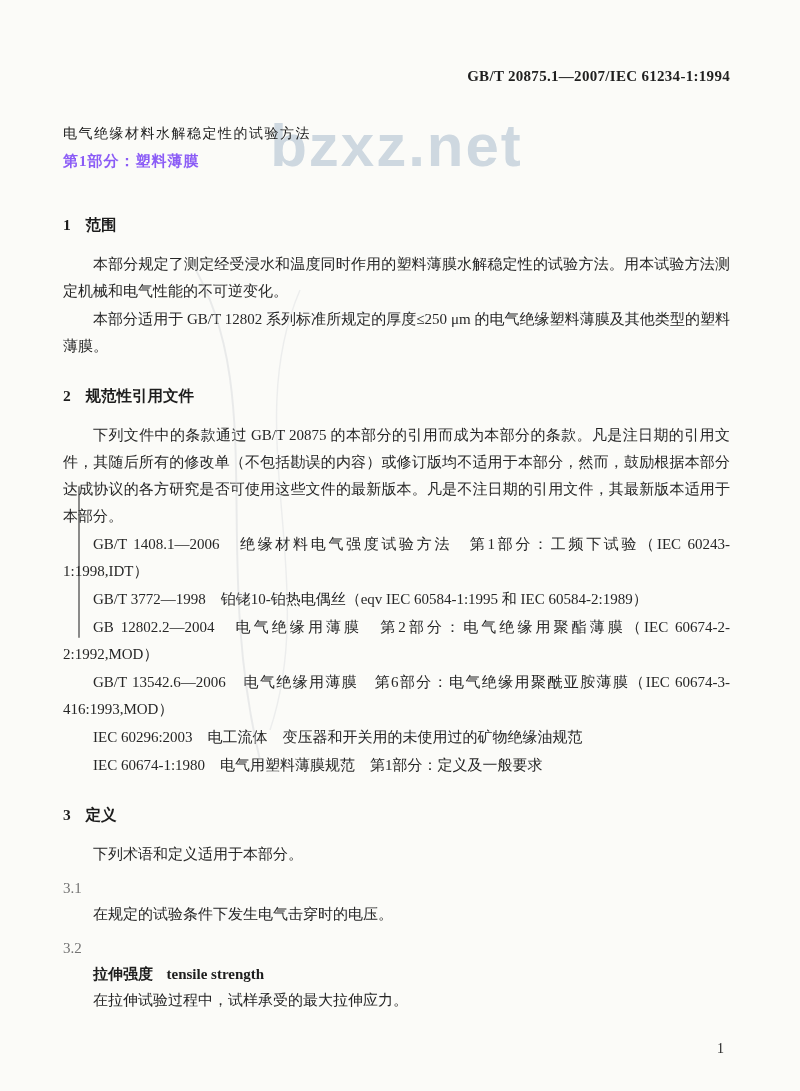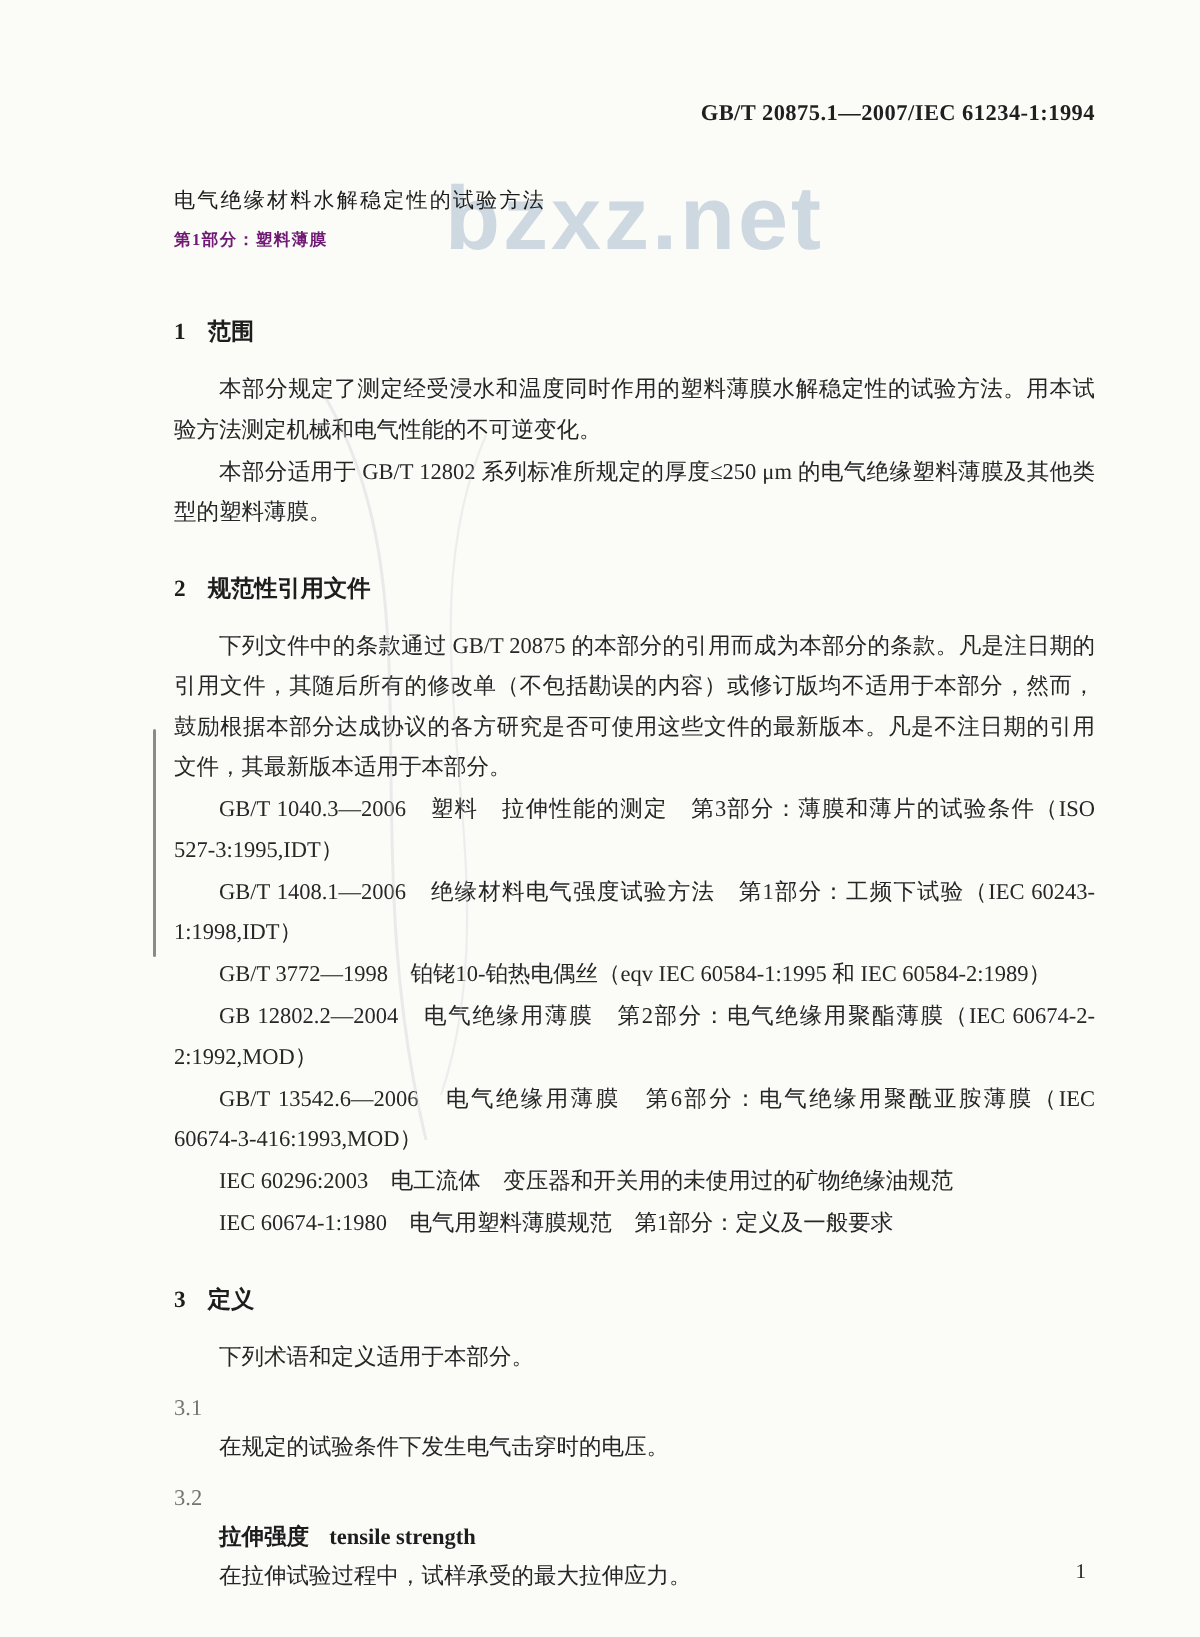--- a/index.html
+++ b/index.html
@@ -9,24 +9,23 @@
     height: 1091px;
     background: #fbfbf8;
     font-family: "Liberation Serif", "DejaVu Serif", serif;
     color: #262626;
     position: relative;
     overflow: hidden;
   }
   .sheet {
     position: absolute;
     inset: 0;
-    padding: 68px 70px 0 92px;
+    padding: 68px 70px 0 63px;
     height: 100%;
     overflow: hidden;
-    margin-left: 24px;
   }
   
   .edge-line {
     position: absolute;
     left: 78px;
     top: 486px;
     width: 2px;
     height: 152px;
     background: rgba(45,45,45,0.55);
     border-radius: 1px;
@@ -68,25 +67,25 @@
     position: relative;
     z-index: 1;
     font-size: 14px;
     font-weight: 400;
     letter-spacing: 1.5px;
     color: #1d1d1d;
   }
   .title2 {
     position: relative;
     z-index: 1;
-    font-size: 11px;
+    font-size: 15px;
     font-weight: 700;
     letter-spacing: 1px;
     margin-top: 9px;
-    color: #701a75;
+    color: #8b5cf6;
   }
   .h-sec {
     font-weight: 700;
     font-size: 15.5px;
     margin: 26px 0 15px;
     color: #1d1d1d;
   }
   .h-sec .h-title { margin-left: 0.95em; text-align: center; }
   .h-subnum {
     font-size: 15px;
@@ -143,21 +142,20 @@
     <span>1</span><span class="h-title">范围</span>
   </div>
   <p class="para">本部分规定了测定经受浸水和温度同时作用的塑料薄膜水解稳定性的试验方法。用本试验方法测定机械和电气性能的不可逆变化。</p>
   <p class="para">本部分适用于 GB/T 12802 系列标准所规定的厚度≤250 μm 的电气绝缘塑料薄膜及其他类型的塑料薄膜。</p>
 
   <div class="h-sec">
     <span>2</span><span class="h-title">规范性引用文件</span>
   </div>
   <p class="para">下列文件中的条款通过 GB/T 20875 的本部分的引用而成为本部分的条款。凡是注日期的引用文件，其随后所有的修改单（不包括勘误的内容）或修订版均不适用于本部分，然而，鼓励根据本部分达成协议的各方研究是否可使用这些文件的最新版本。凡是不注日期的引用文件，其最新版本适用于本部分。</p>
   <div class="ref-list">
-    <p class="para">GB/T 1040.3—2006　塑料　拉伸性能的测定　第3部分：薄膜和薄片的试验条件（ISO 527-3:1995,IDT）</p>
     <p class="para">GB/T 1408.1—2006　绝缘材料电气强度试验方法　第1部分：工频下试验（IEC 60243-1:1998,IDT）</p>
     <p class="para">GB/T 3772—1998　铂铑10-铂热电偶丝（eqv IEC 60584-1:1995 和 IEC 60584-2:1989）</p>
     <p class="para">GB 12802.2—2004　电气绝缘用薄膜　第2部分：电气绝缘用聚酯薄膜（IEC 60674-2-2:1992,MOD）</p>
     <p class="para">GB/T 13542.6—2006　电气绝缘用薄膜　第6部分：电气绝缘用聚酰亚胺薄膜（IEC 60674-3-416:1993,MOD）</p>
     <p class="para">IEC 60296:2003　电工流体　变压器和开关用的未使用过的矿物绝缘油规范</p>
     <p class="para">IEC 60674-1:1980　电气用塑料薄膜规范　第1部分：定义及一般要求</p>
   </div>
 
   <div class="h-sec">
     <span>3</span><span class="h-title">定义</span>

